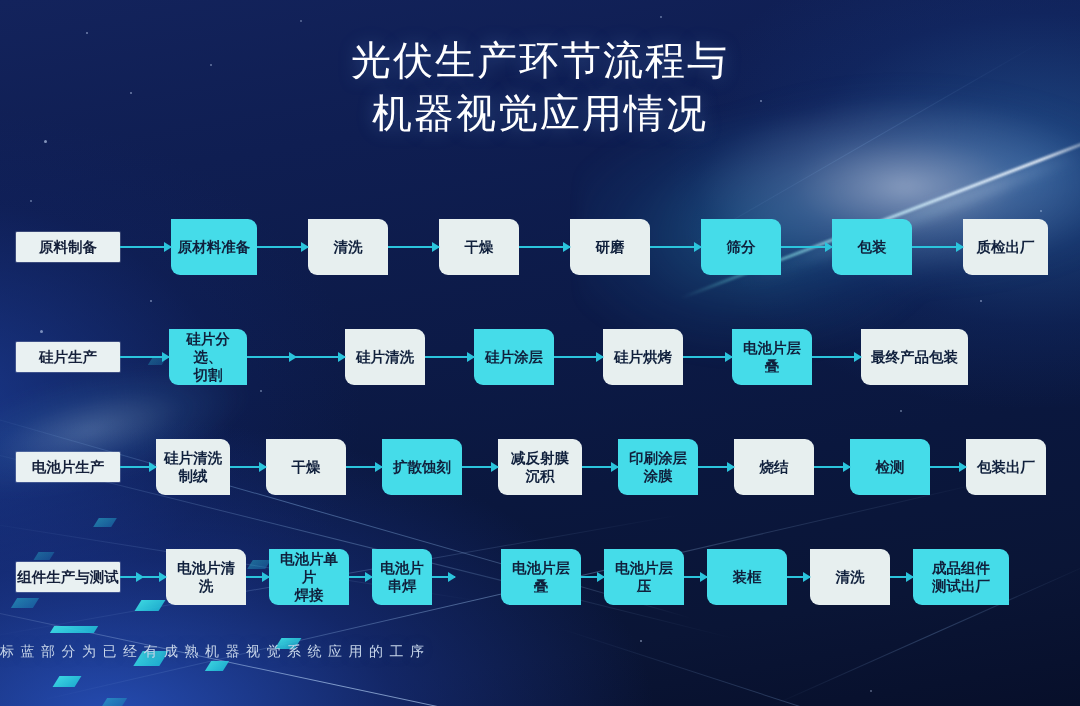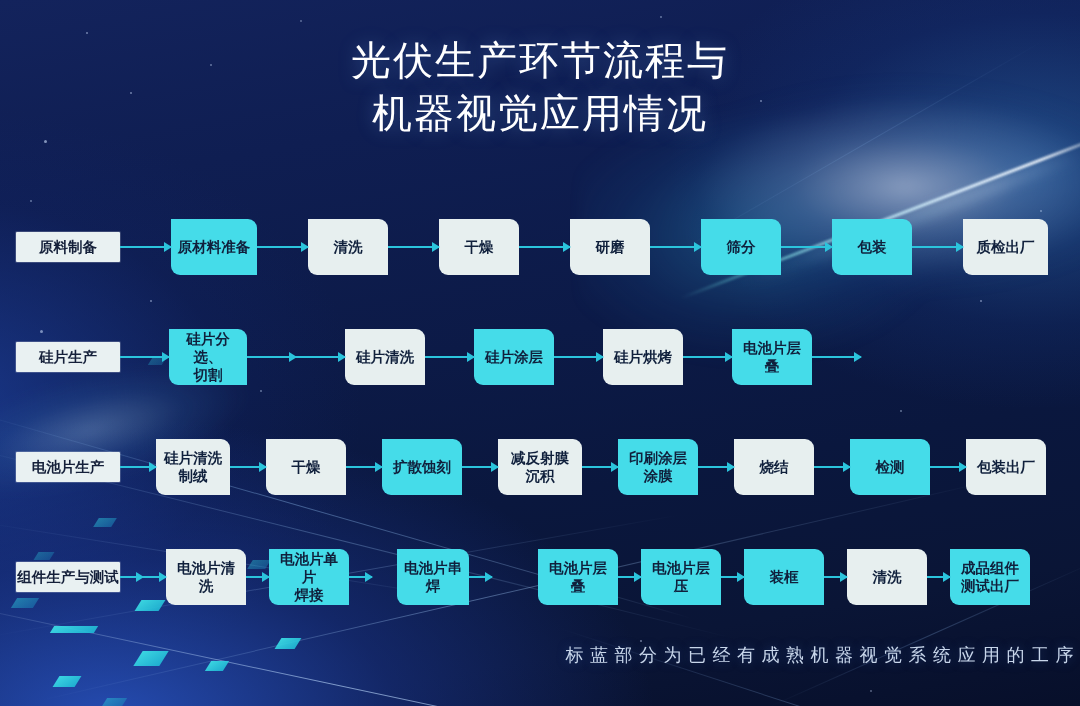--- a/index.html
+++ b/index.html
@@ -168,23 +168,23 @@
     border-left: 8px solid #2bc4dc;
     border-top: 5px solid transparent;
     border-bottom: 5px solid transparent;
   }
 
   
   #footer {
     position: absolute;
     left: 0; right: 0;
     top: 643px;
-    text-align: right;
+    text-align: left;
     color: #c8d6ea;
-    font-size: 18px;
+    font-size: 14px;
     letter-spacing: 6.5px;
     z-index: 6;
     text-shadow: 0 0 10px rgba(30,60,120,0.8);
   }
 </style>
 </head>
 <body>
 
 <div id="stage">
 
@@ -310,20 +310,21 @@
         <div class="node white" style="width: 80px;">硅片烘烤</div>
         <div class="arrow" style="width: 49px;">
           <div class="shaft"></div>
           <div class="head"></div>
         </div>
         <div class="node cyan" style="width: 80px;">电池片层叠</div>
         <div class="arrow" style="width: 49px;">
           <div class="shaft"></div>
           <div class="head"></div>
         </div>
+        <div class="node white" style="width: 107px;">最终产品包装</div>
       </div>
       <div class="row" id="row2" style="top: 432px; left: 16px;">
         <div class="stage-label" style="width: 104px;">电池片生产</div>
         <div class="arrow" style="width: 36px;">
           <div class="shaft"></div>
           <div class="head"></div>
         </div>
         <div class="node white" style="width: 74px;">硅片清洗
 制绒</div>
         <div class="arrow" style="width: 36px;">
@@ -378,21 +379,21 @@
         <div class="arrow" style="width: 23px;">
           <div class="shaft"></div>
           <div class="head"></div>
         </div>
         <div class="node cyan" style="width: 80px;">电池片单片
 焊接</div>
         <div class="arrow" style="width: 23px;">
           <div class="shaft"></div>
           <div class="head"></div>
         </div>
-        <div class="node cyan" style="width: 72px; margin-left: 25px;">电池片串焊</div>
+        <div class="node cyan" style="width: 60px;">电池片串焊</div>
         <div class="arrow" style="width: 23px;">
           <div class="shaft"></div>
           <div class="head"></div>
         </div>
         <div class="node cyan" style="width: 80px; margin-left: 46px;">电池片层叠</div>
         <div class="arrow" style="width: 23px;">
           <div class="shaft"></div>
           <div class="head"></div>
         </div>
         <div class="node cyan" style="width: 80px;">电池片层压</div>
@@ -403,20 +404,20 @@
         <div class="node cyan" style="width: 80px;">装框</div>
         <div class="arrow" style="width: 23px;">
           <div class="shaft"></div>
           <div class="head"></div>
         </div>
         <div class="node white" style="width: 80px;">清洗</div>
         <div class="arrow" style="width: 23px;">
           <div class="shaft"></div>
           <div class="head"></div>
         </div>
-        <div class="node cyan" style="width: 80px;">成品组件
+        <div class="node cyan" style="width: 96px;">成品组件
 测试出厂</div>
       </div>
     </div>
 
   <div id="footer">标蓝部分为已经有成熟机器视觉系统应用的工序</div>
 
 </div>
 
 </body></html>

